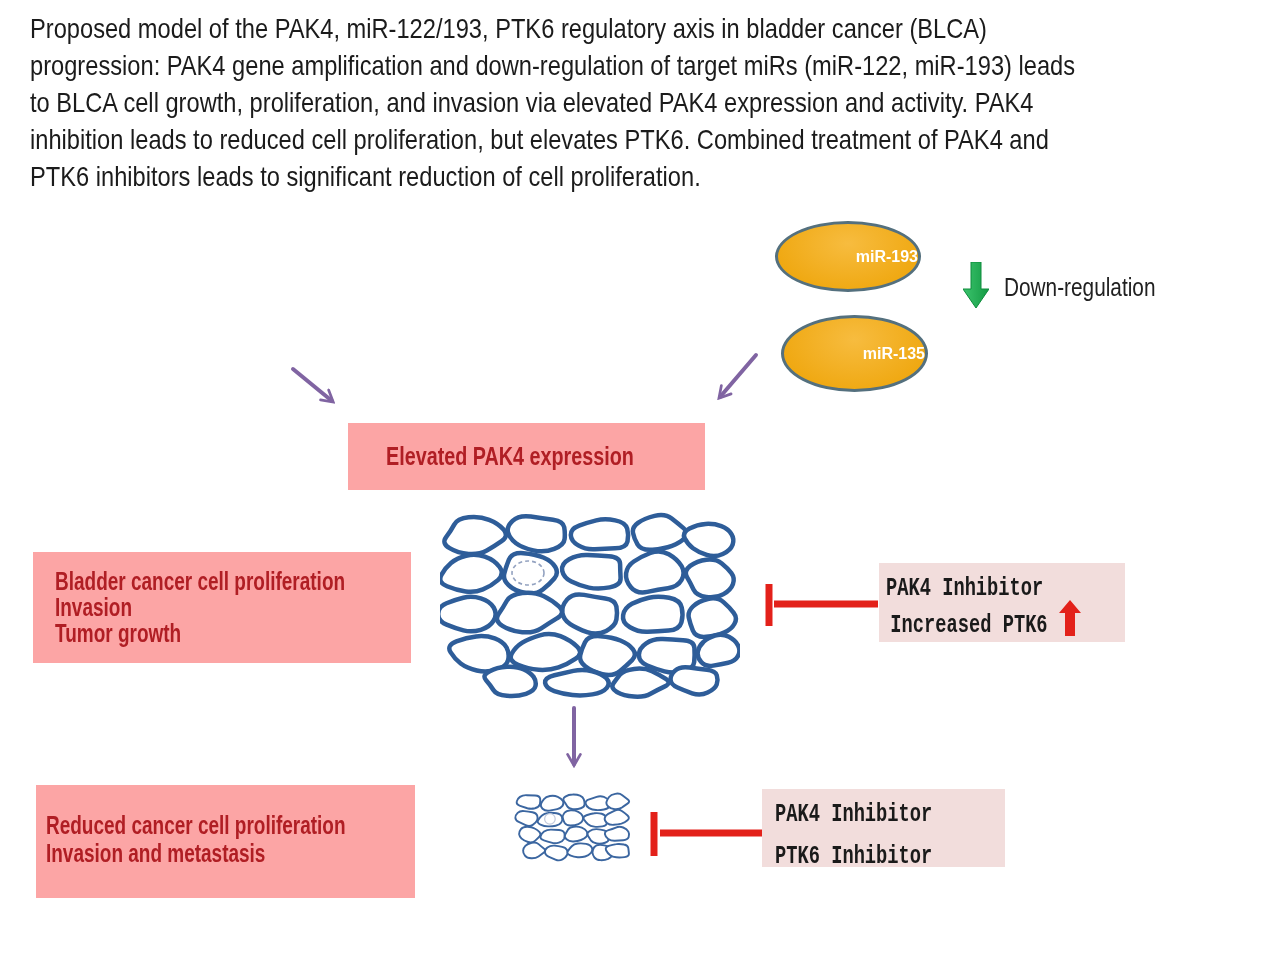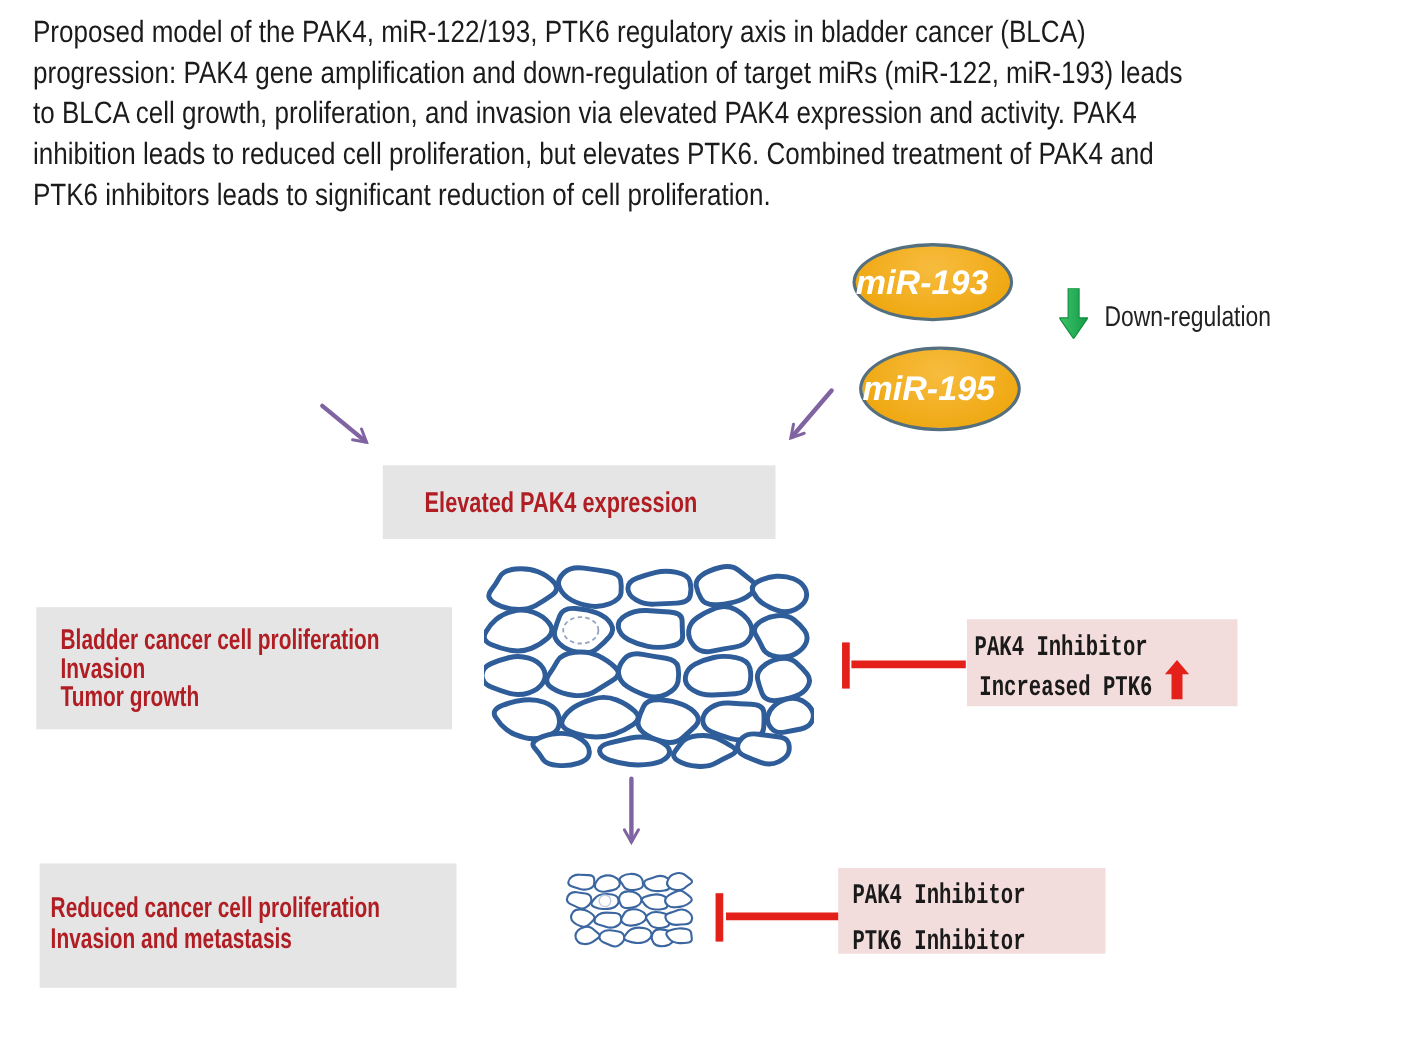--- a/index.html
+++ b/index.html
@@ -30,31 +30,31 @@
       radial-gradient(70px 45px at 55% 22%, rgba(20,32,78,.9), transparent 75%),
       radial-gradient(closest-side, #1c2c5c, #0c1330 88%);
     background-color:#0c1330;}
   .galaxy-text{position:absolute;left:38px;top:44px;color:#ffffff;font-weight:bold;
      font-size:26px;line-height:29px;white-space:nowrap;
      transform:scaleX(.75);transform-origin:0 0;text-shadow:0 1px 3px rgba(0,0,0,.65);}
 
   
   .mir{position:absolute;border-radius:50%;box-sizing:border-box;
        background:radial-gradient(at 50% 30%, #f7bc3f, #efa70f 80%);
-       border:3px solid #54707e;display:flex;align-items:center;justify-content:flex-start;
-       color:#fff;font-weight:bold;font-size:31px;font-style:italic;}
+       border:3px solid #54707e;display:flex;align-items:center;justify-content:flex-end;
+       color:#fff;font-weight:bold;font-size:16px;}
   .mir193{left:775px;top:221px;width:146px;height:71px;}
   .mir122{left:781px;top:315px;width:147px;height:77px;}
 
   
   .downreg{position:absolute;left:1004px;top:272px;font-size:26px;color:#212121;
            white-space:nowrap;transform:scaleX(.8);transform-origin:0 0;}
 
   
-  .box-olive{position:absolute;background:#e5e5e5;box-sizing:border-box;}
+  .box-olive{position:absolute;background:#fca5a5;box-sizing:border-box;}
   .box-pink{position:absolute;background:#f2dddc;box-sizing:border-box;font-family:Liberation Mono, monospace;}
   .dred{color:#b01e24;font-weight:bold;font-size:26px;white-space:nowrap;
         transform:scaleX(.73);transform-origin:0 50%;}
   .blk{color:#1a1a1a;font-weight:bold;font-size:26px;white-space:nowrap;
         transform:scaleX(.72);transform-origin:0 50%;}
 
   .elevated{left:348px;top:423px;width:357px;height:67px;display:flex;align-items:center;
             padding-left:33px;}
   .elevated .dred{transform:scaleX(.76);margin-left:5px;}
 
@@ -91,21 +91,21 @@
     <div class="cap-line">to BLCA cell growth, proliferation, and invasion via elevated PAK4 expression and activity. PAK4</div>
     <div class="cap-line">inhibition leads to reduced cell proliferation, but elevates PTK6. Combined treatment of PAK4 and</div>
     <div class="cap-line">PTK6 inhibitors leads to significant reduction of cell proliferation.</div>
   </div>
 
 
   <div class="mir mir193">
     <span>miR-193</span>
   </div>
   <div class="mir mir122">
-    <span>miR-195</span>
+    <span>miR-135</span>
   </div>
 
   <svg class="icon-abs" style="left:963px;top:262px" width="26" height="46" viewBox="0 0 26 46">
     <defs>
       <linearGradient id="gGrad" x1="0" y1="0" x2="1" y2="0">
         <stop offset="0" stop-color="#3cc46d"></stop>
           <stop offset="1" stop-color="#149a44"></stop>
       </linearGradient>
     </defs>
     <polygon points="8,0 18,0 18,27 26,27 13,46 0,27 8,27" fill="url(#gGrad)" stroke="#0e8c3c" stroke-width="1"></polygon>

